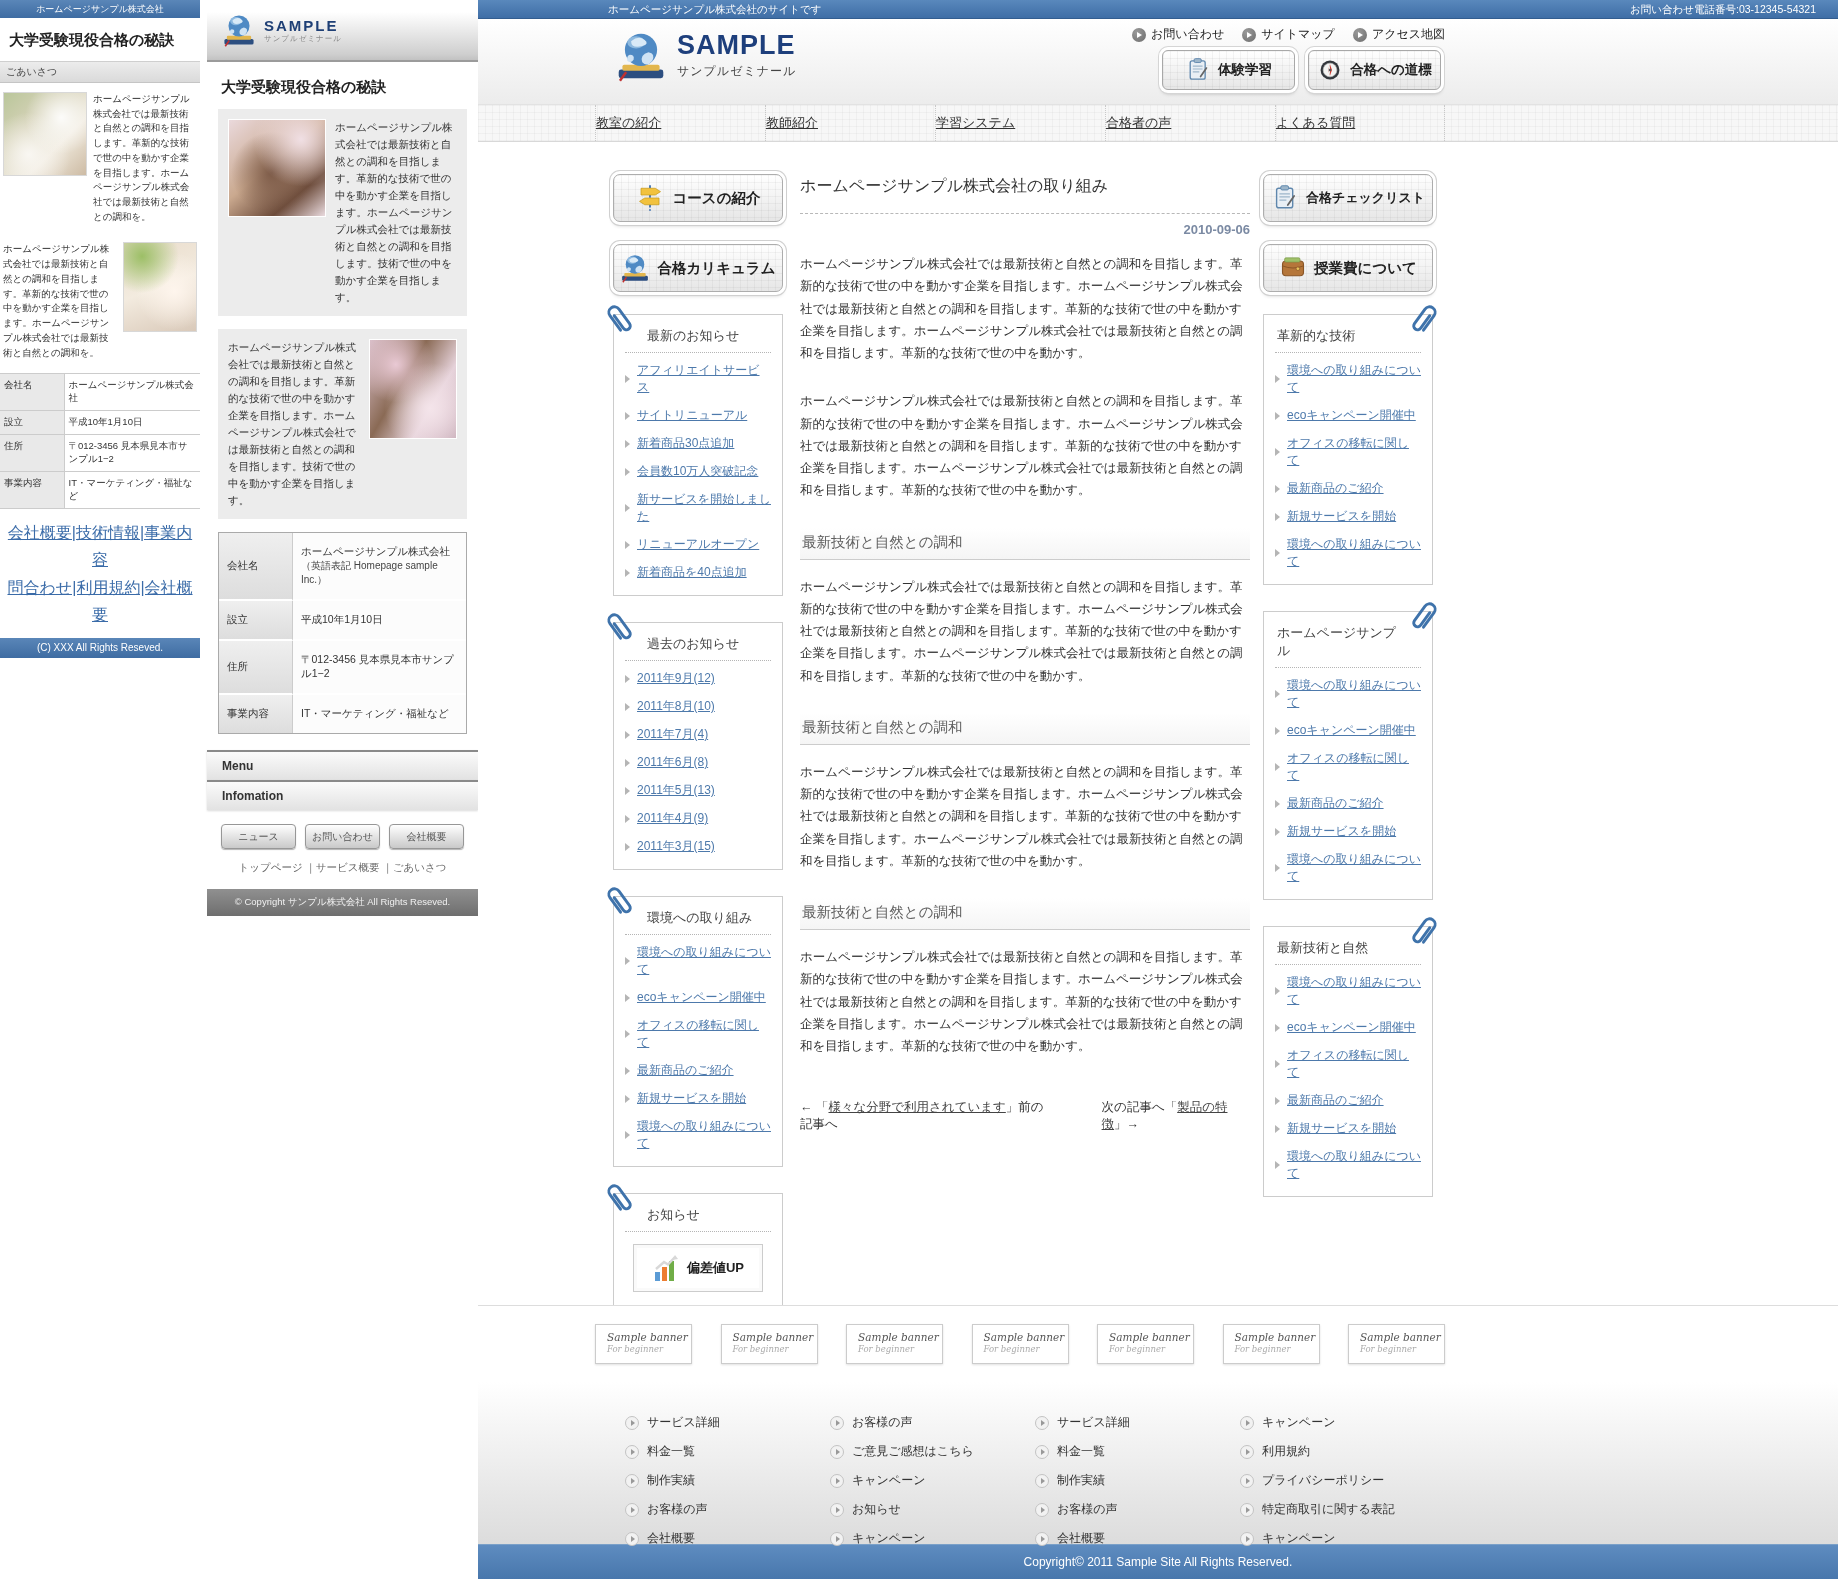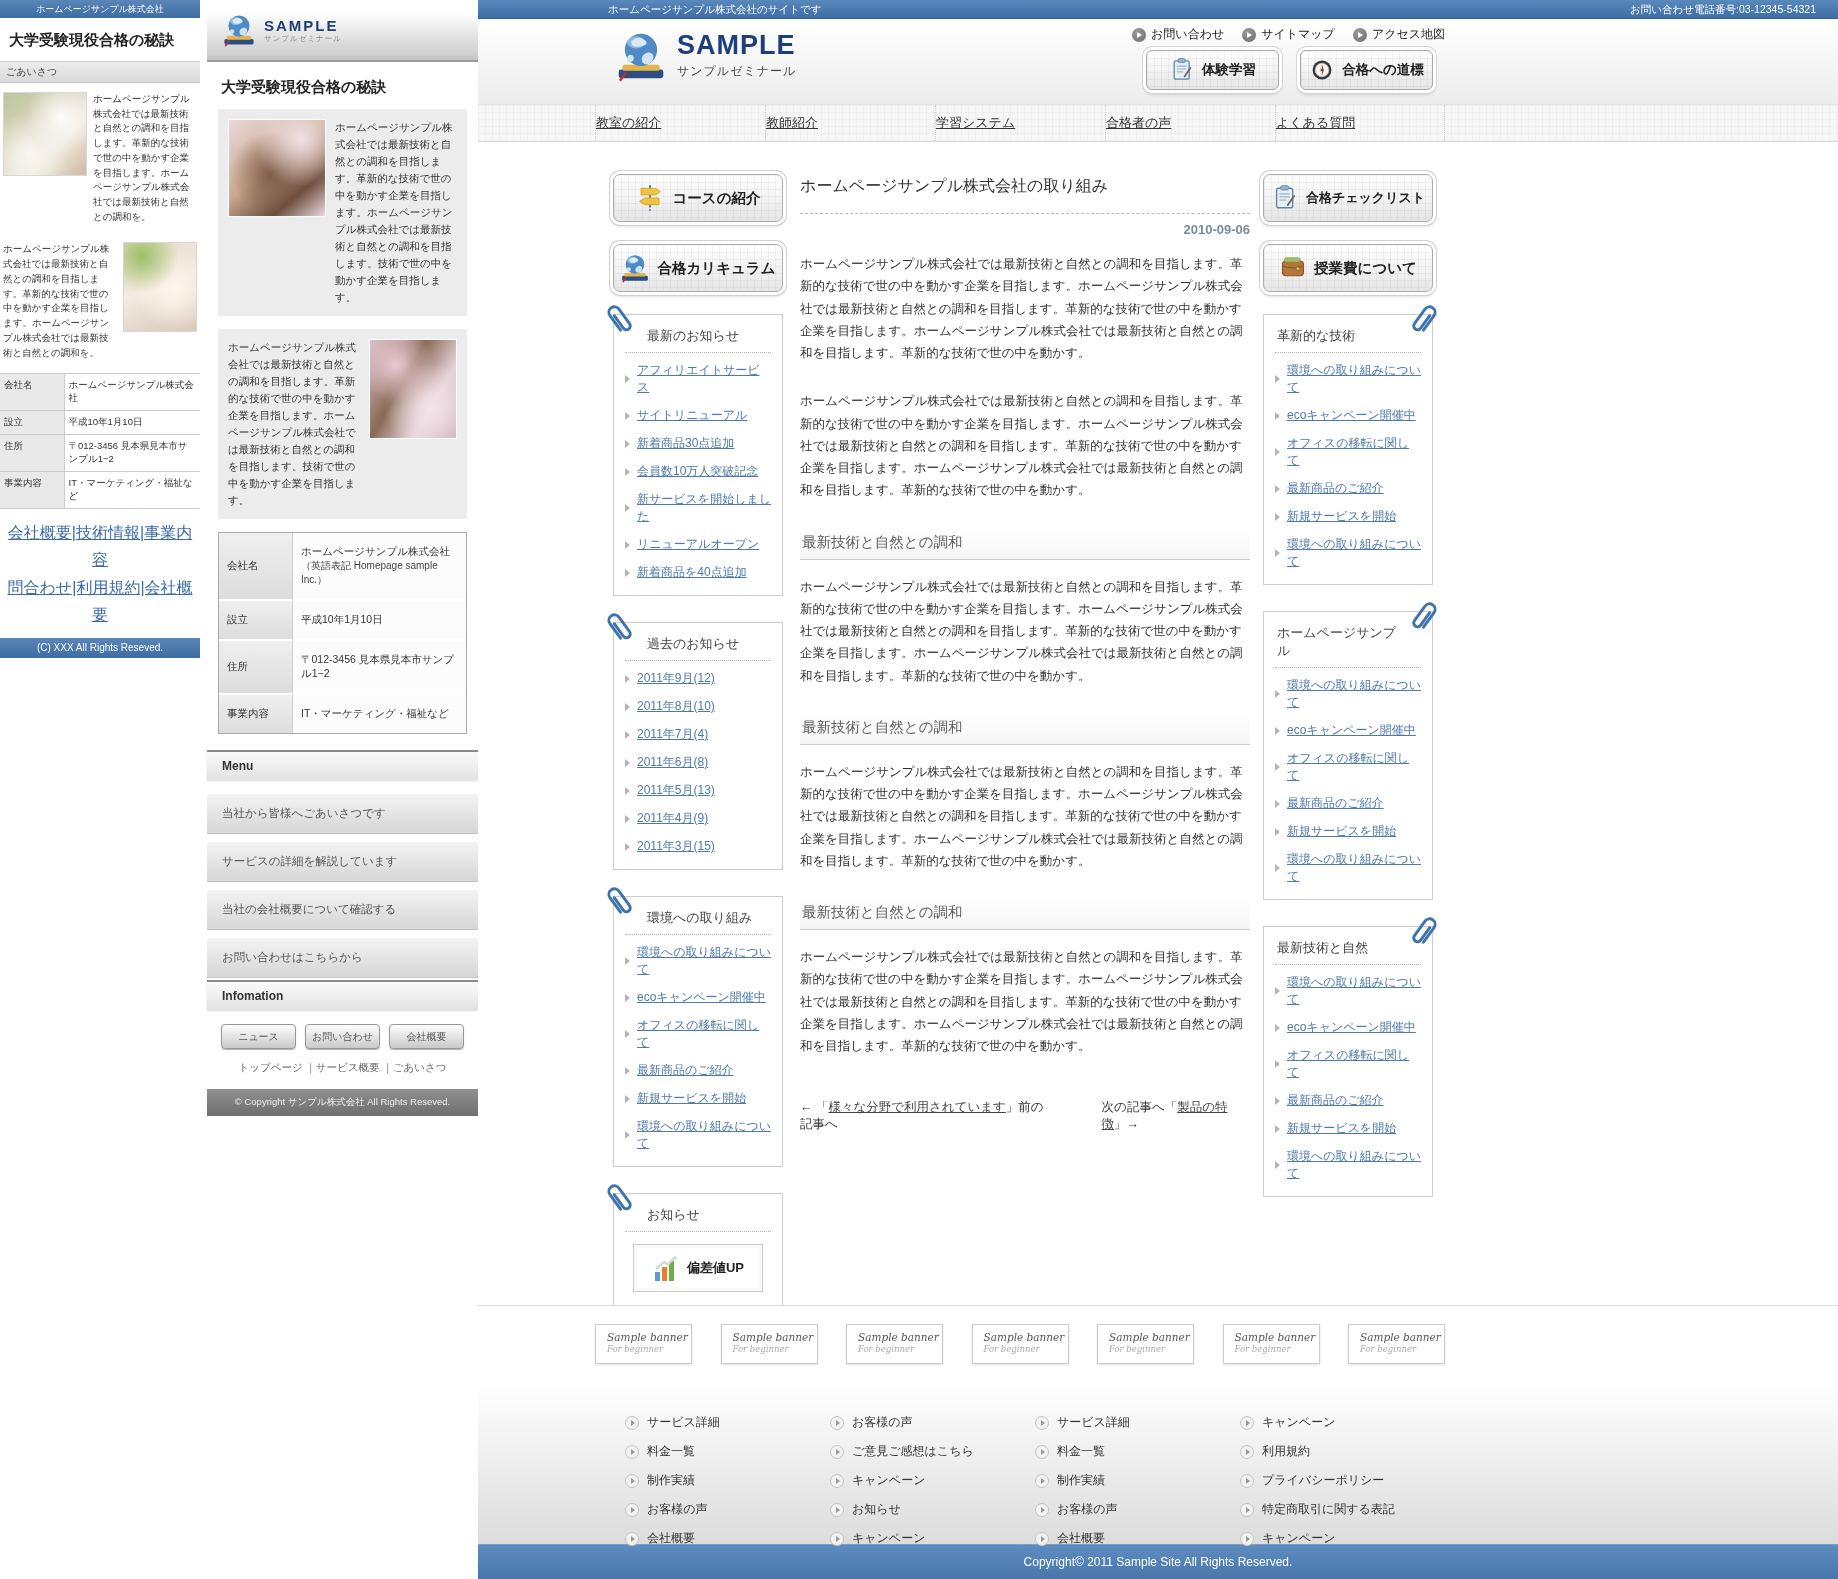--- a/index.html
+++ b/index.html
@@ -107,21 +107,21 @@
   #desktop { position:absolute; left:478px; top:0; width:1360px; height:1579px; background:#fff; }
   .d-topbar { height:19px; background:linear-gradient(#5988bc,#3f6ea6); border-bottom:1px solid #335d8f;
               color:#fff; font-size:10.5px; line-height:19px; display:flex; justify-content:space-between; padding:0 22px 0 130px; }
   .d-header { height:85px; background:linear-gradient(#ffffff,#ececec); position:relative; }
   .d-container { width:850px; margin-left:117px; position:relative; }
   .d-logo { position:absolute; left:20px; top:10px; display:flex; align-items:center; gap:10px; }
   .d-logo-name { font-size:27px; font-weight:bold; color:#1e3f7c; letter-spacing:1px; line-height:1; }
   .d-logo-sub { font-size:12px; color:#444; margin-top:4px; letter-spacing:1px; }
   .d-hlinks { position:absolute; right:0; top:7px; display:flex; gap:18px; font-size:12px; color:#222; }
   .d-hlink { display:inline-flex; align-items:center; cursor:pointer; }
-  .d-hbtns { position:absolute; right:12px; top:31px; display:flex; gap:21px; }
+  .d-hbtns { position:absolute; right:4px; top:31px; display:flex; gap:13px; }
   .d-hbtn { width:133px; height:40px; border:1px solid #a8a8a8; border-radius:6px;
             box-shadow:0 0 0 3px #fff, 0 0 0 4px #d5d5d5, 0 3px 4px rgba(0,0,0,.35);
             display:flex; align-items:center; justify-content:center; gap:7px;
             font-size:13.5px; font-weight:bold; color:#222; cursor:pointer; }
   .d-nav { height:38px; border-top:1px solid #e2e2e2; border-bottom:1px solid #d8d8d8;
            background-color:#f7f7f7;
            background-image:linear-gradient(rgba(120,120,120,.06) 1px, transparent 1px),
                             linear-gradient(90deg, rgba(120,120,120,.06) 1px, transparent 1px);
            background-size:7px 7px; }
   .nav-inner { display:flex; }
@@ -307,26 +307,20 @@
           <th>住所</th>
         <td>〒012-3456 見本県見本市サンプル1−2</td>
         </tr>
     <tr>
           <th>事業内容</th>
         <td>IT・マーケティング・福祉など</td>
         </tr>
   </tbody>
     </table>
   <div class="t-hbar">Menu</div>
-  <div class="t-menu">
-      <div class="t-menu-item">当社から皆様へごあいさつです</div>
-      <div class="t-menu-item">サービスの詳細を解説しています</div>
-      <div class="t-menu-item">当社の会社概要について確認する</div>
-      <div class="t-menu-item">お問い合わせはこちらから</div>
-    </div>
   <div class="t-hbar">Infomation</div>
   <div class="t-btnrow">
       <div class="t-btn">ニュース</div>
       <div class="t-btn">お問い合わせ</div>
       <div class="t-btn">会社概要</div>
     </div>
   <div class="t-links">トップページ ｜サービス概要 ｜ごあいさつ</div>
   <div class="t-copy">© Copyright サンプル株式会社 All Rights Reseved.</div>
 </div>
 

